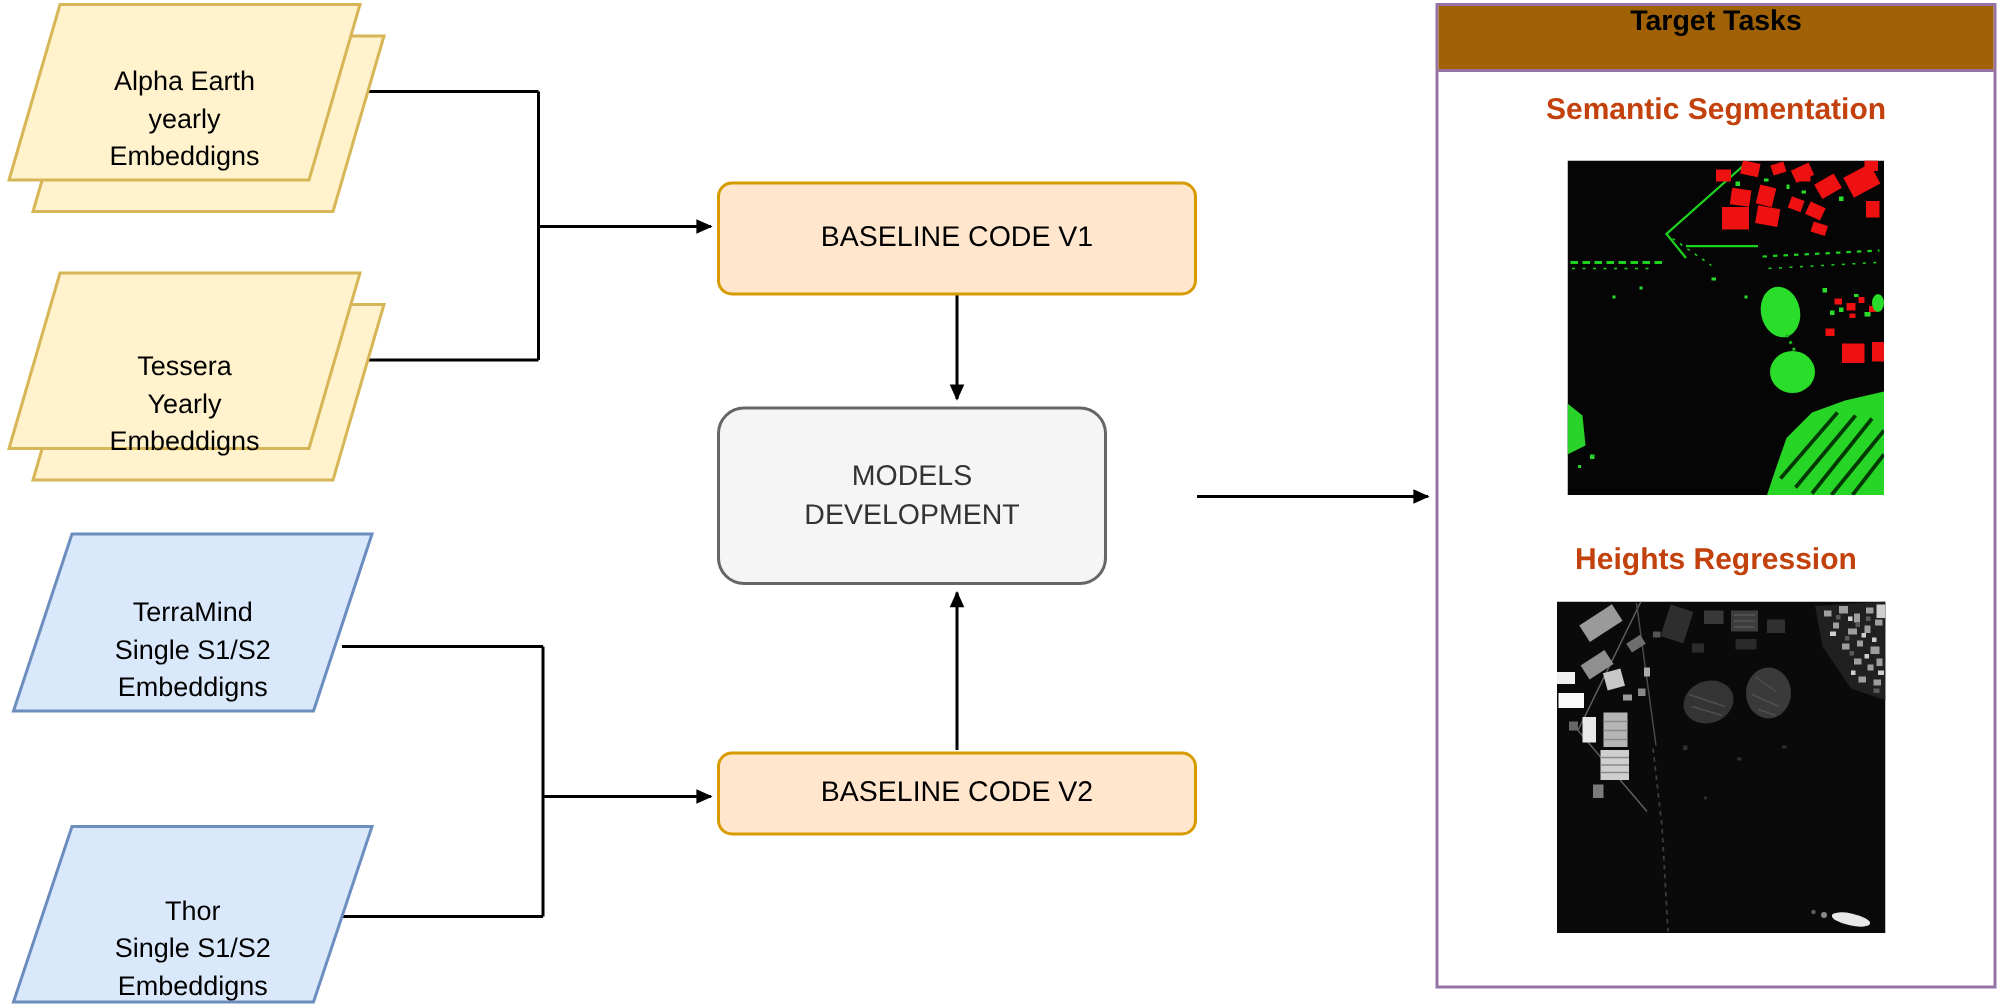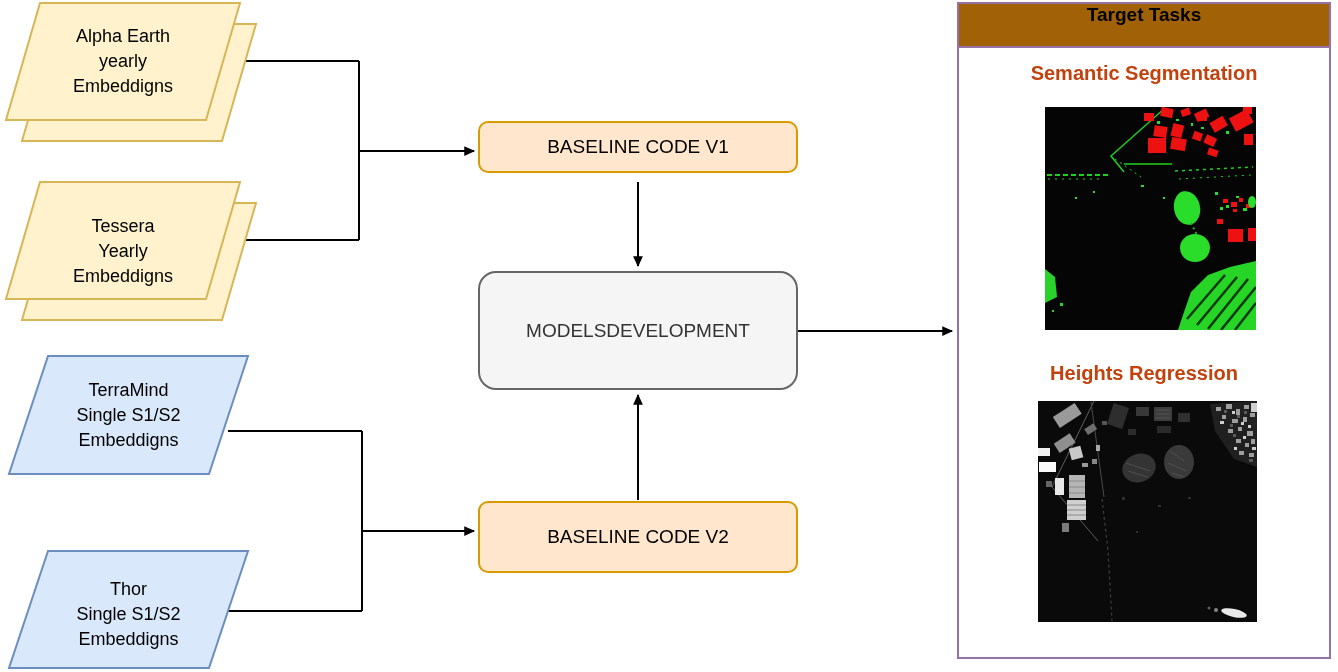--- a/index.html
+++ b/index.html
@@ -5,21 +5,21 @@
   html,body{margin:0;padding:0;background:#fff;}
   .canvas{
     position:relative;width:1338px;height:672px;background:#ffffff;
     font-family:"Liberation Sans",sans-serif;overflow:hidden;
   }
   .layer{position:absolute;left:0;top:0;}
   .node{position:absolute;}
   .node svg{position:absolute;left:0;top:0;overflow:visible;}
   .node-label{
     position:absolute;display:flex;flex-direction:column;align-items:center;justify-content:center;
-    text-align:center;font-size:18px;line-height:25px;color:#000;
+    text-align:center;font-size:18px;line-height:25px;color:#000;margin-top:18px;
   }
   .rect-node{
     position:absolute;display:flex;align-items:center;justify-content:center;
     box-sizing:border-box;text-align:center;font-size:19px;color:#000;
   }
   .orange{background:#FFE6CC;border:2px solid #D79B00;border-radius:10px;}
   .gray{background:#F5F5F5;border:2px solid #666666;border-radius:18px;color:#333333;line-height:26px;}
   .panel{
     position:absolute;left:957px;top:2px;width:374px;height:657px;
     box-sizing:border-box;border:2px solid #9673A6;background:#ffffff;
@@ -96,30 +96,30 @@
     <svg width="241" height="119" viewBox="0 0 241 119">
       <polygon points="40,1 240,1 201,118 1,118" fill="#DAE8FC" stroke="#6C8EBF" stroke-width="2"></polygon>
     </svg>
     <div class="node-label" style="left:0;top:0;width:241px;height:128px">
       <span>Thor</span>
       <span>Single S1/S2</span>
       <span>Embeddigns</span>
     </div>
   </div>
 
-  <div class="rect-node orange" style="left:478px;top:121px;width:320px;height:52px">
+  <div class="rect-node orange" style="left:478px;top:121px;width:320px;height:76px">
     <span>BASELINE CODE V1</span>
   </div>
 
-  <div class="rect-node gray" style="left:478px;top:271px;width:320px;height:119px;flex-direction:row">
+  <div class="rect-node gray" style="left:478px;top:271px;width:260px;height:119px;flex-direction:column">
     <span>MODELS</span>
     <span>DEVELOPMENT</span>
   </div>
 
-  <div class="rect-node orange" style="left:478px;top:501px;width:320px;height:72px">
+  <div class="rect-node orange" style="left:478px;top:501px;width:320px;height:56px">
     <span>BASELINE CODE V2</span>
   </div>
 
   <div class="panel">
     <div class="panel-header">
       <span>Target Tasks</span>
     </div>
 
     <div class="section-title" style="top:58px">Semantic Segmentation</div>
 

